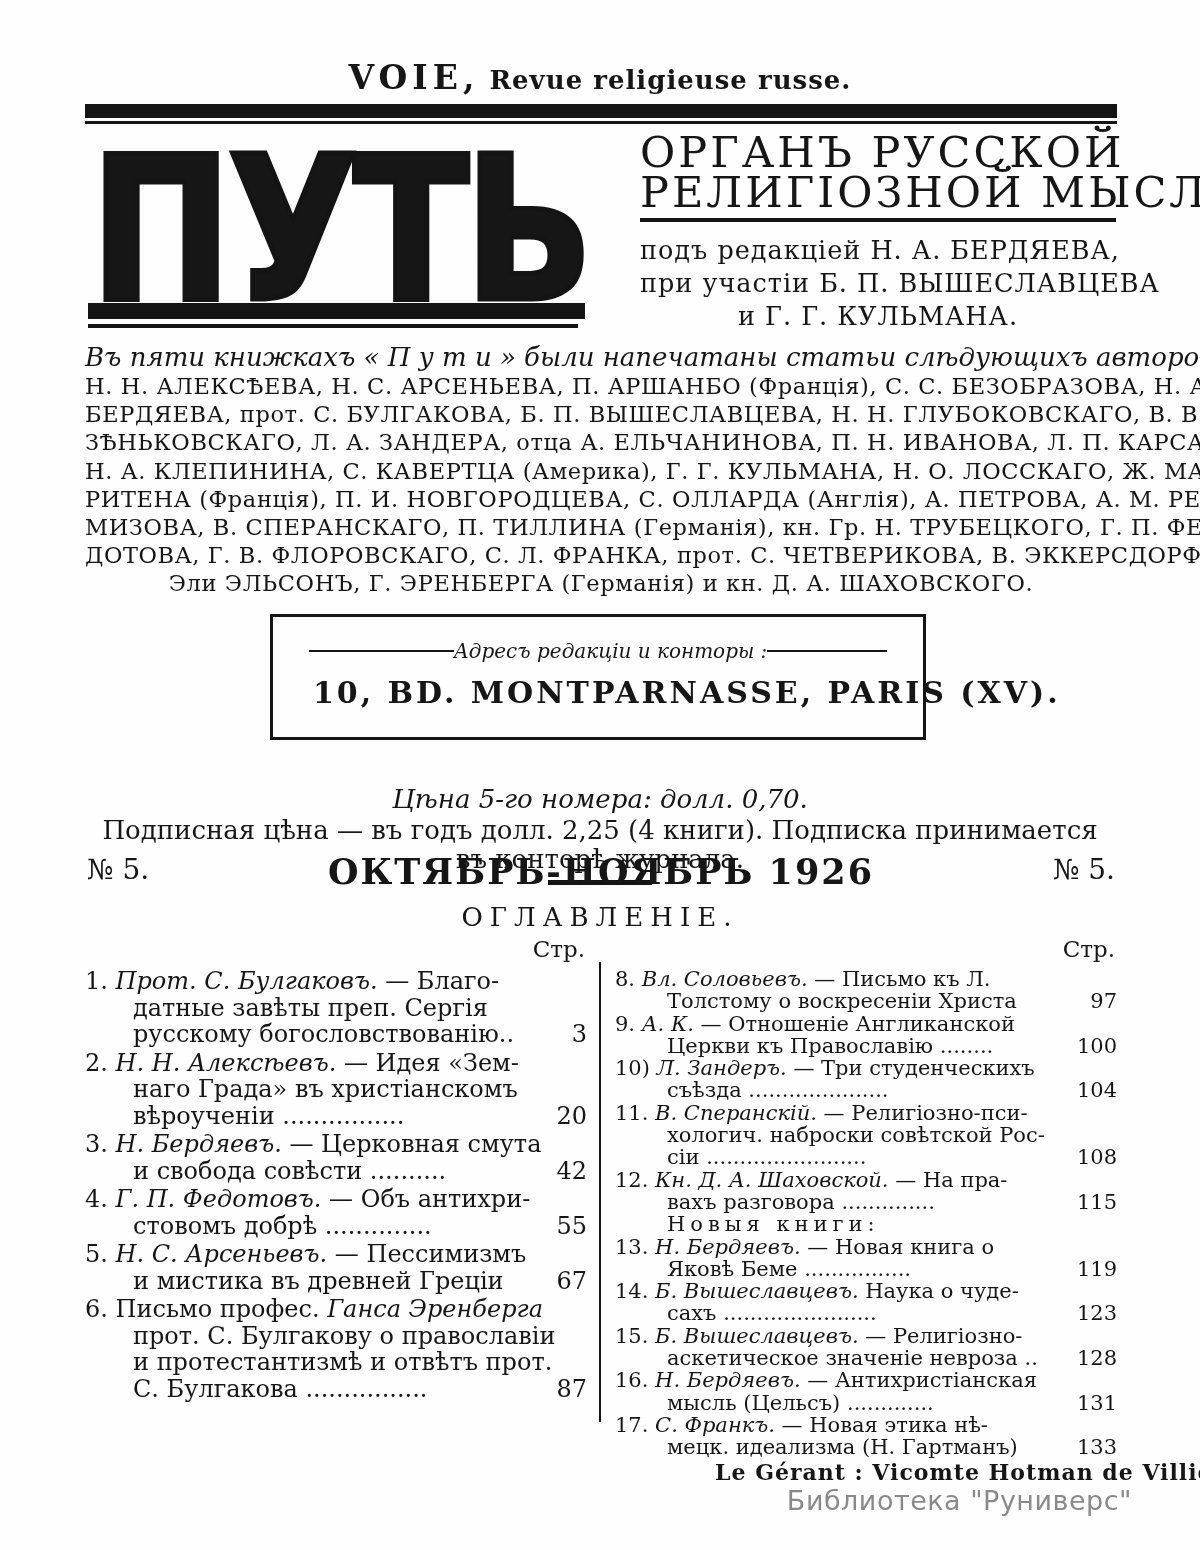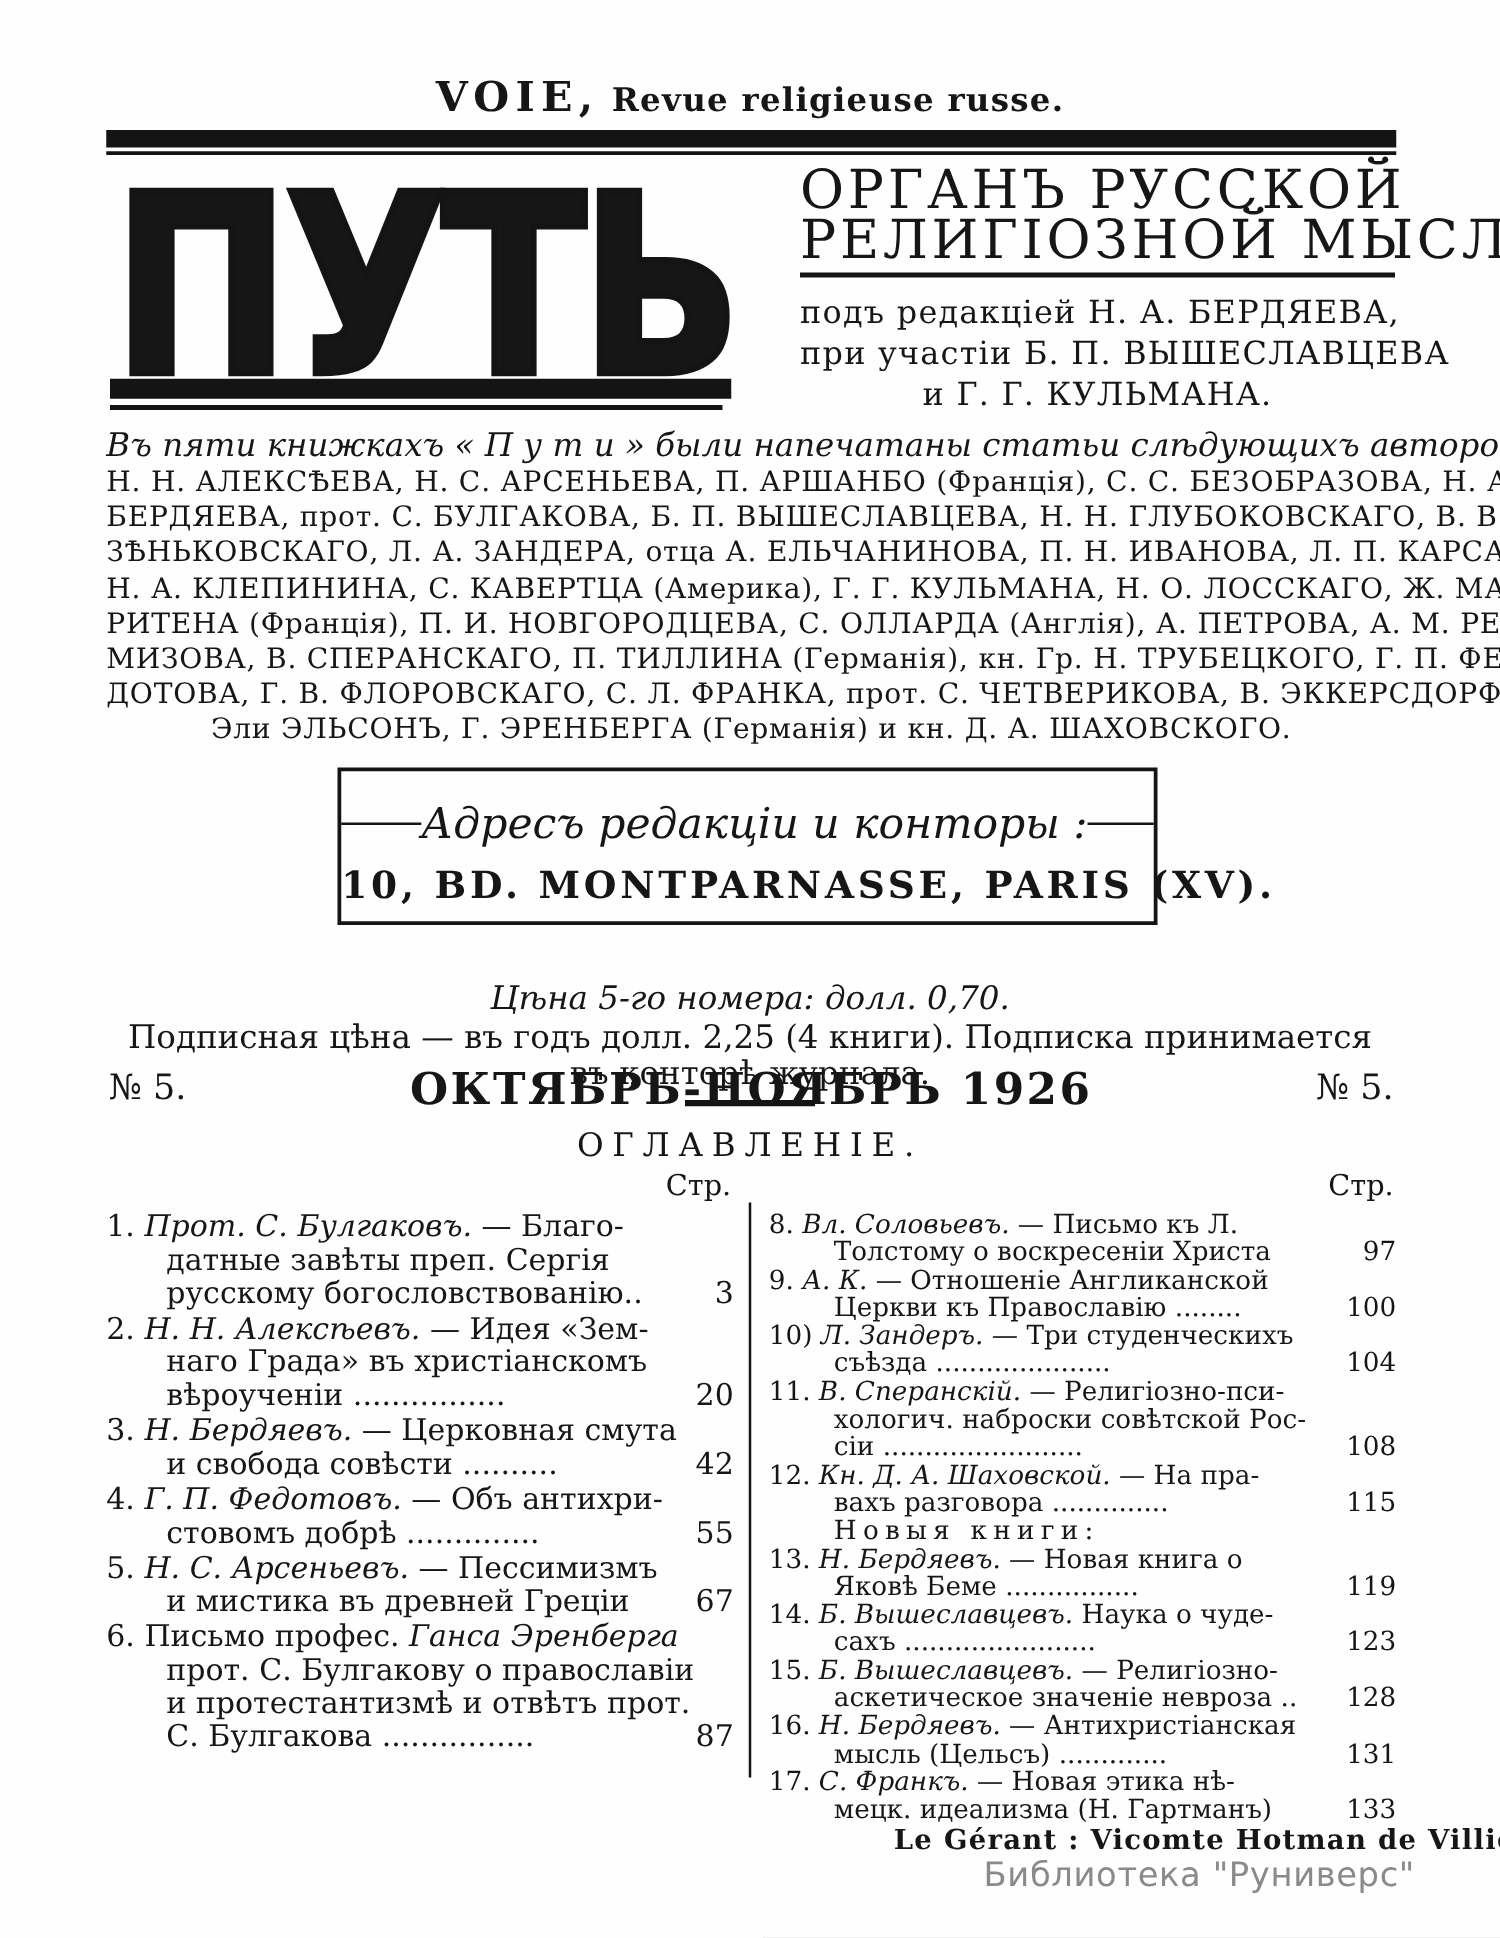--- a/index.html
+++ b/index.html
@@ -34,22 +34,22 @@
   .authors-line{font-size:22.5px;line-height:28.2px;white-space:nowrap;letter-spacing:.6px;
                 text-align:justify;text-align-last:justify;}
   .authors-line.center{text-align:center;text-align-last:center;}
 
   
   .addr-box{left:270px;top:614px;width:656px;height:126px;border:3px solid #141414;box-sizing:border-box;}
   .addr-label-row{display:flex;align-items:center;justify-content:center;margin-top:22px;}
   .addr-dash{height:0;border-top:2px solid #141414;}
   .addr-dash.l{width:145px;}
   .addr-dash.r{width:120px;}
-  .addr-label{font-style:italic;font-size:34px;margin:0 0;white-space:nowrap;}
-  .addr-street{text-align:center;font-weight:bold;font-size:30px;letter-spacing:3px;margin-top:12px;white-space:nowrap;}
+  .addr-label{font-style:italic;font-size:20px;margin:0 0;white-space:nowrap;}
+  .addr-street{text-align:center;font-weight:bold;font-size:30px;letter-spacing:3px;margin-top:12px;white-space:nowrap;padding-left:40px;}
 
   
   .pricing{left:0;top:784px;width:100%;text-align:center;}
   .price-line1{font-style:italic;font-size:26px;line-height:31px;}
   .price-line2{font-size:26px;line-height:30px;}
   .price-line3{font-size:26px;line-height:29px;}
   .price-rule{width:104px;height:5px;background:#141414;margin:6px auto 0;}
 
   
   .issue{left:85px;top:851px;width:1032px;height:42px;}

